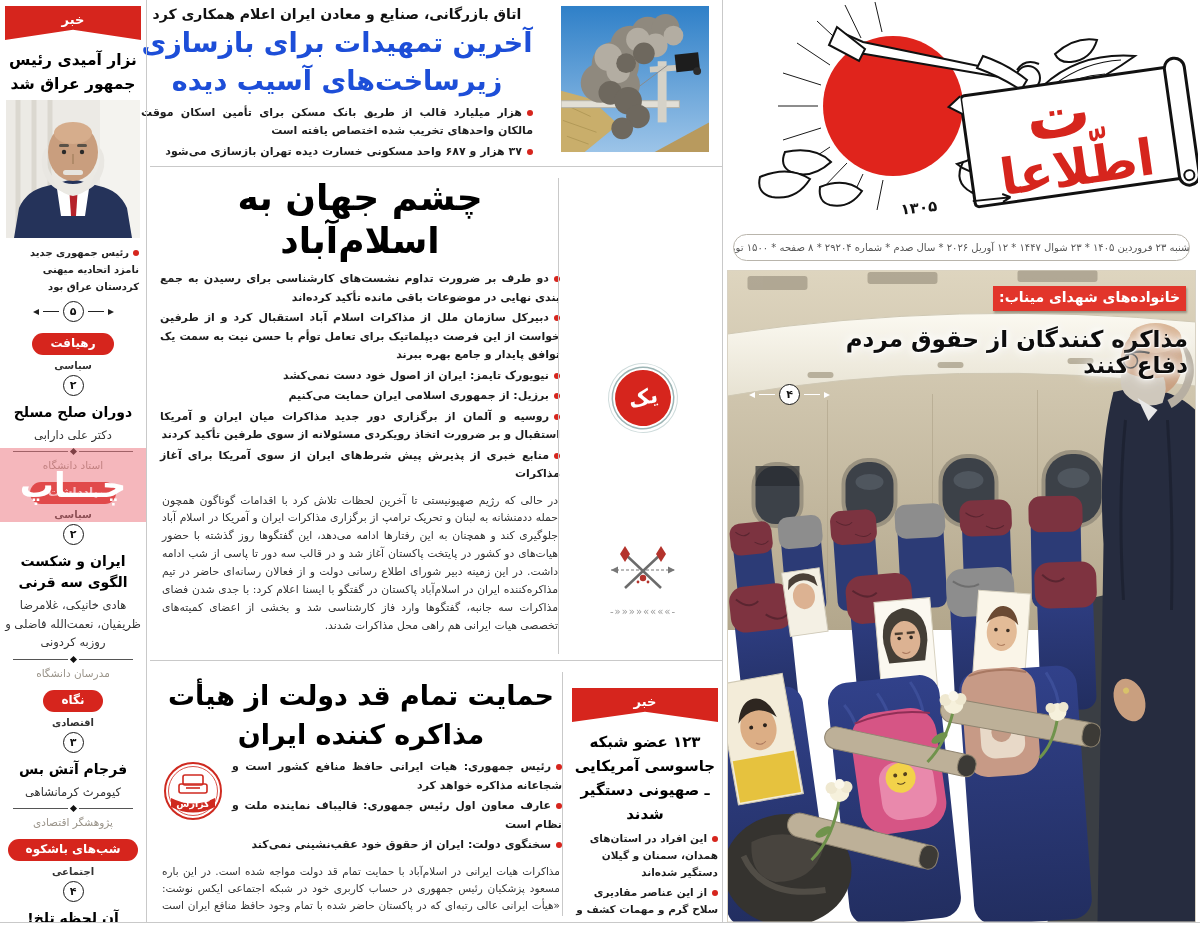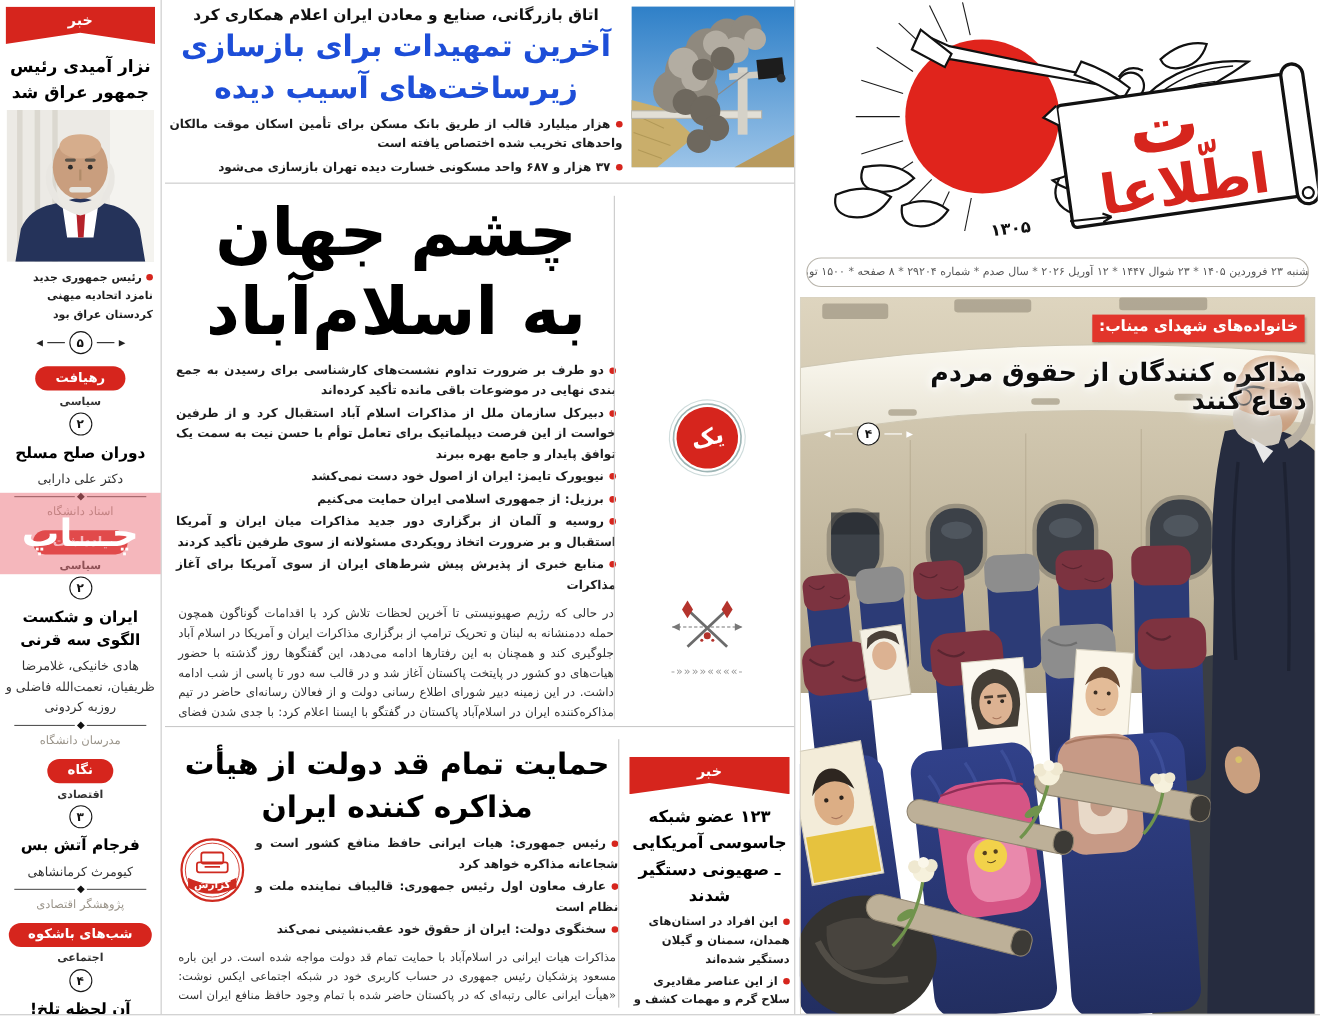--- a/index.html
+++ b/index.html
@@ -34,31 +34,31 @@
   .tag{font-size:10px;color:#333;font-weight:bold;margin:5px 0 3px}
   .sbtitle{font-size:14px;font-weight:bold;color:#000;margin:6px 0 3px;line-height:1.5}
   .sbauthor{font-size:11.5px;color:#333;margin:1px 0 5px;line-height:1.6}
   .adiv{display:flex;align-items:center;gap:3px;margin:0 8px}
   .dline{flex:1;height:1px;background:#555}
   .dmid{width:5px;height:5px;background:#111;transform:rotate(45deg)}
   .sbrole{font-size:10.5px;color:var(--grayt);margin:5px 0 2px}
   .wm{position:absolute;left:0;top:448px;width:146px;height:74px;background:rgba(236,112,122,.5);
     display:flex;align-items:center;justify-content:center;color:#fff;font-size:34px;font-weight:bold;z-index:5;pointer-events:none}
   
-  .rowA{position:absolute;left:150px;top:4px;width:572px;height:160px;display:flex;gap:4px;overflow:hidden}
+  .rowA{position:absolute;left:137px;top:4px;width:572px;height:160px;display:flex;gap:24px;overflow:hidden}
   .rowA .img{width:148px;height:150px;flex:none}
   .rowA .txt{flex:1;padding:0 4px;overflow:hidden}
   .kicker{font-size:14px;font-weight:bold;text-align:center;margin:2px 0 0;color:#111}
   .h-top{font-size:27px;font-weight:bold;text-align:center;line-height:1.4;margin:2px 0;color:#1d4ed8}
   .rowB{position:absolute;left:150px;top:172px;width:572px;height:486px;display:flex;overflow:hidden}
   .stripB{width:158px;flex:none;display:flex;flex-direction:column;align-items:center;padding-top:198px}
   .mainB{flex:1;padding:0 4px 0 10px;overflow:hidden}
   .badge{background:var(--badge);color:#fff;font-weight:bold;font-size:14.5px;text-align:center;
     width:88%;margin:2px auto 0;padding:7px 6px 16px;clip-path:polygon(0 0,100% 0,100% 58%,50% 100%,0 58%)}
-  .h-lead{font-size:60px;font-weight:bold;text-align:center;color:#000;margin:4px 0 8px;line-height:1.2}
+  .h-lead{font-size:36px;font-weight:bold;text-align:center;color:#000;margin:4px 0 8px;line-height:1.2}
   .bodytxt{font-size:10.8px;color:#333;line-height:1.66;text-align:justify;margin:8px 2px 2px}
   .bodytxt p{margin:0 0 2px}
   .yek{width:56px;height:56px;border-radius:50%;background:var(--red);display:flex;align-items:center;justify-content:center;
     color:#fff;font-weight:bold;font-size:21px;transform:rotate(-14deg);
     box-shadow:0 0 0 2px #fff,0 0 0 3.5px #9db5b5,0 0 0 6px #fff,0 0 0 7px #cfdcdc}
   .xarrows{margin-top:118px}
   .sidecap{font-size:11px;color:#8a8a8a;line-height:1.85;text-align:right;margin-top:8px;width:122px}
   .chev{margin-top:6px;color:#999;font-size:10px;letter-spacing:1px;direction:ltr}
   .chev::before{content:"-»»»»««««-"}
   .rowC{position:absolute;left:150px;top:666px;width:572px;height:252px;display:flex;overflow:hidden}

